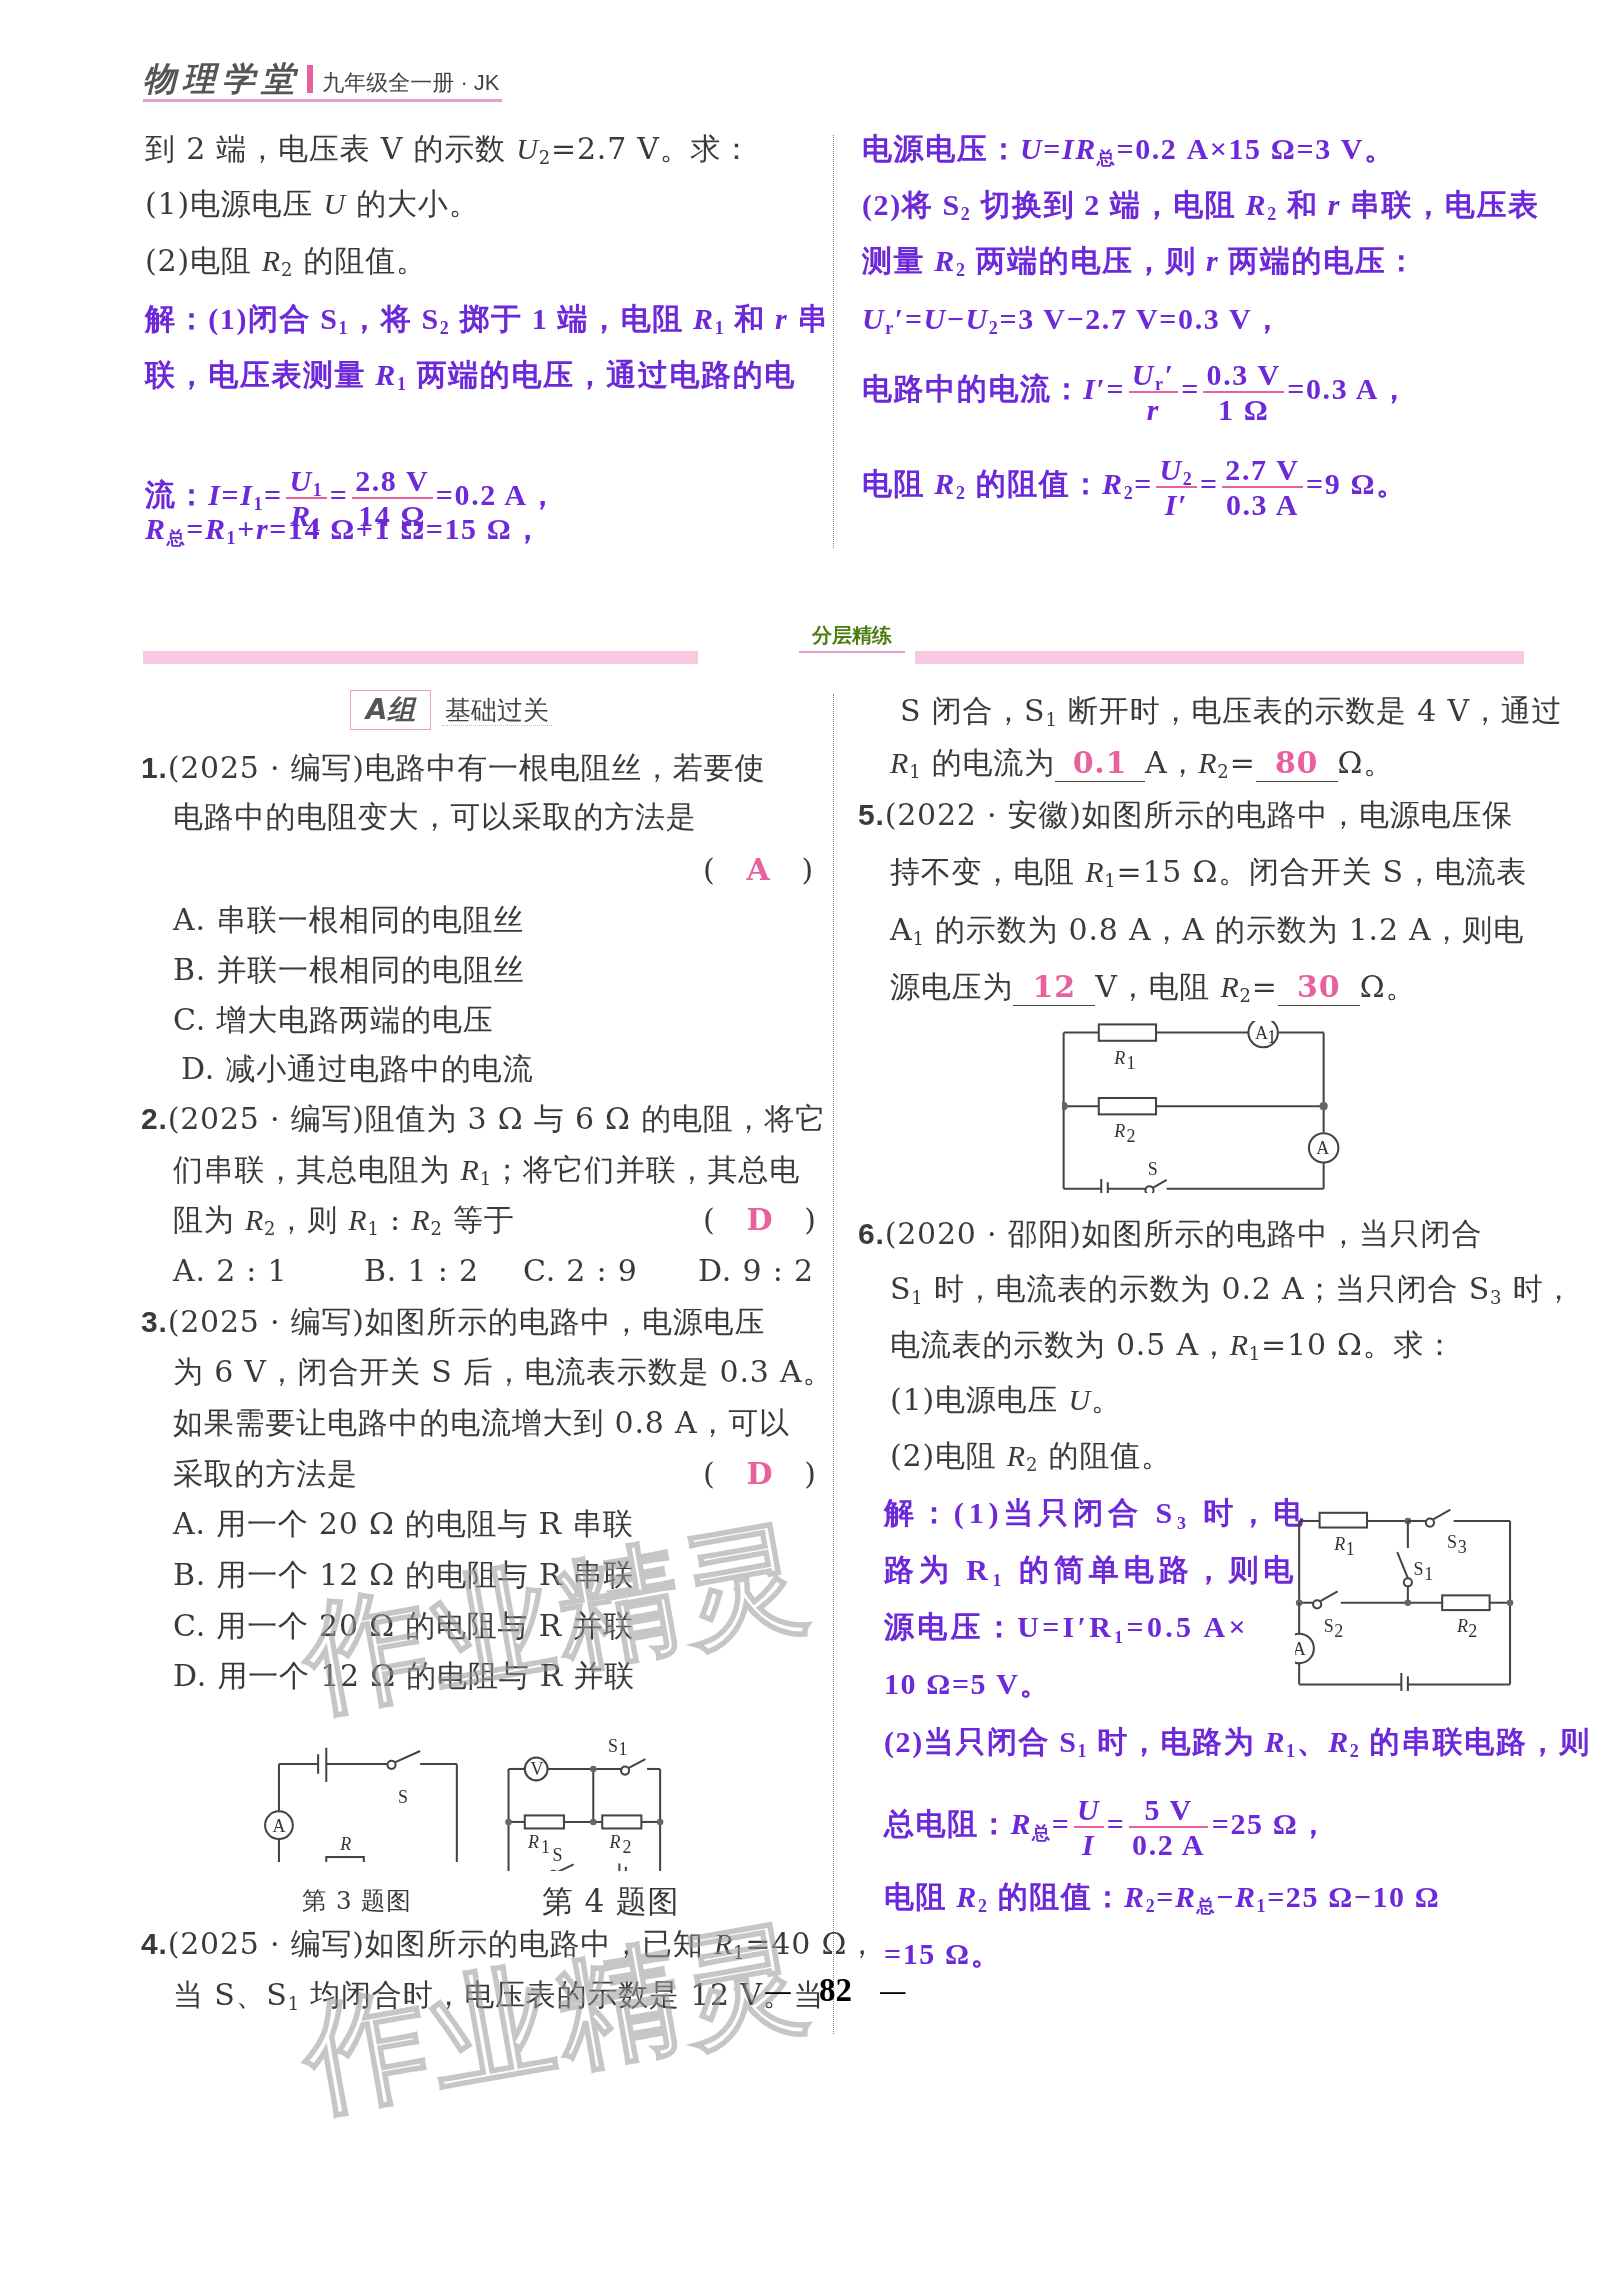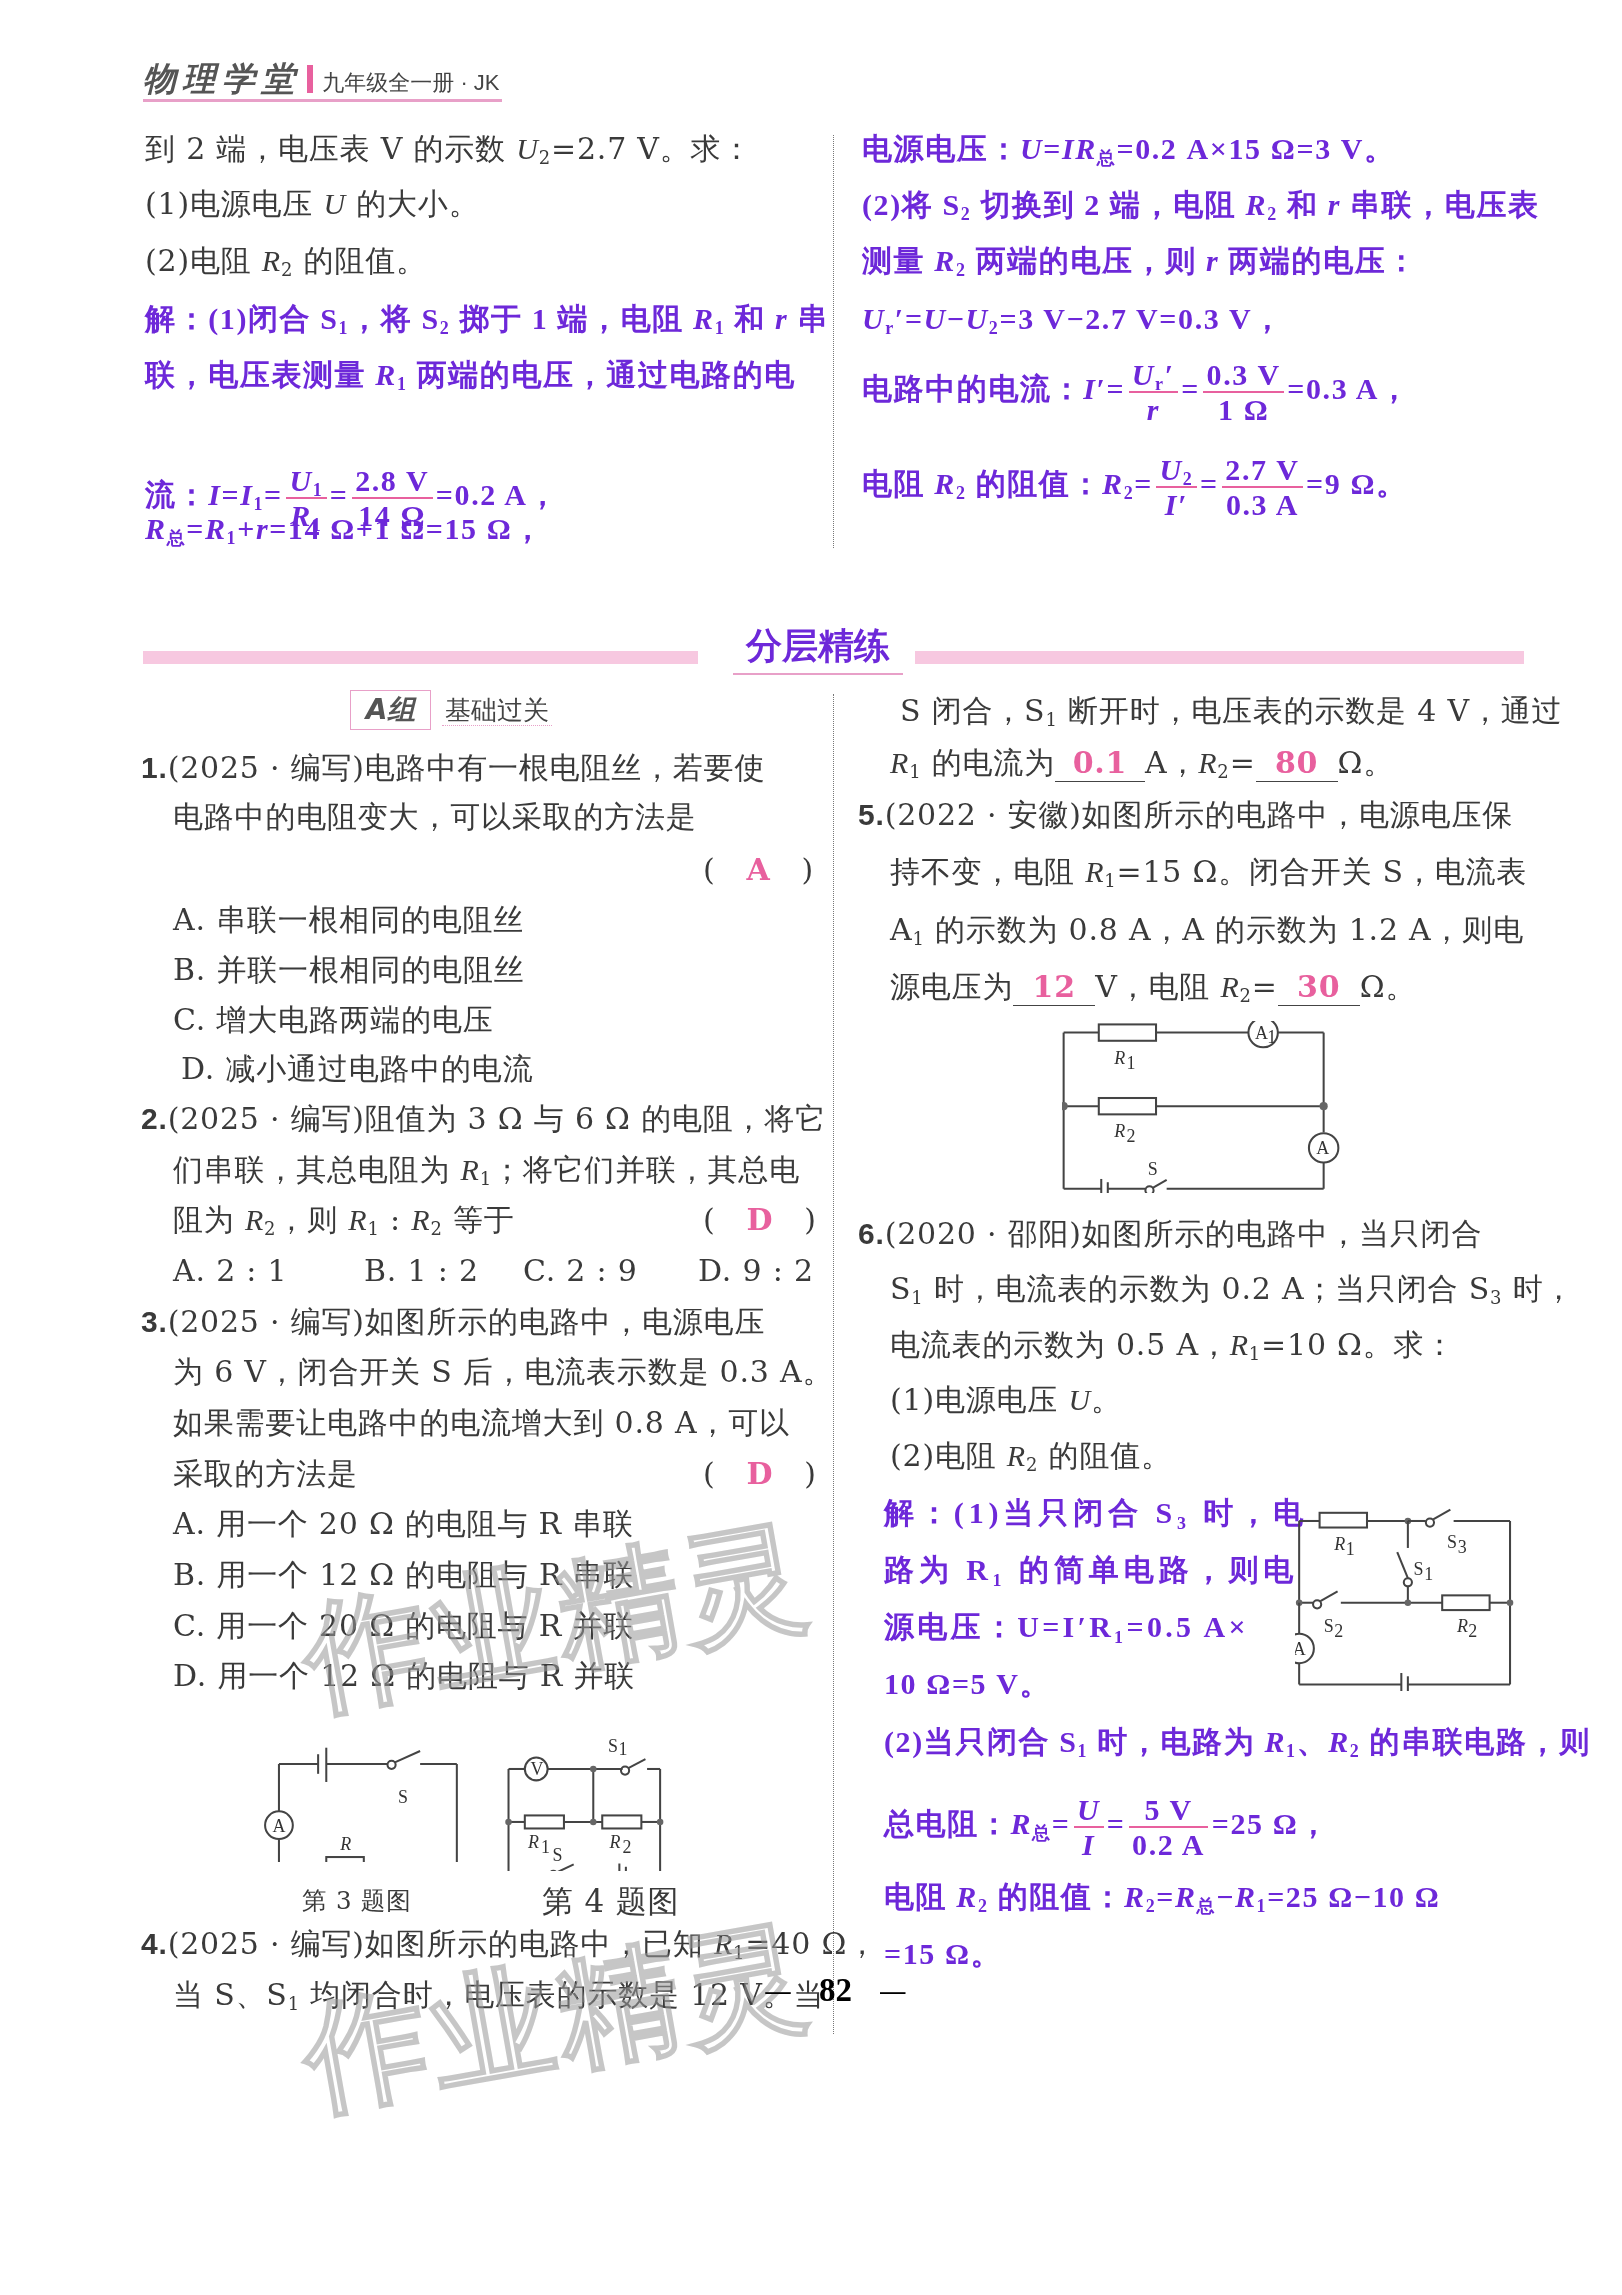--- a/index.html
+++ b/index.html
@@ -54,21 +54,21 @@
 
 <div class="line sol" style="left:862px; top:131px;">电源电压：<i>U</i>=<i>IR</i><sub>总</sub>=0.2 A×15 Ω=3 V。</div>
 <div class="line sol" style="left:862px; top:187px;">(2)将 S<sub>2</sub> 切换到 2 端，电阻 <i>R</i><sub>2</sub> 和 <i>r</i> 串联，电压表</div>
 <div class="line sol" style="left:862px; top:243px;">测量 <i>R</i><sub>2</sub> 两端的电压，则 <i>r</i> 两端的电压：</div>
 <div class="line sol" style="left:862px; top:301px;"><i>U</i><sub>r</sub>′=<i>U</i>−<i>U</i><sub>2</sub>=3 V−2.7 V=0.3 V，</div>
 <div class="line sol" style="left:862px; top:358px;">电路中的电流：<i>I</i>′=<span class="frac"><span class="num"><i>U</i><sub>r</sub>′</span><span><i>r</i></span></span>=<span class="frac"><span class="num">0.3 V</span><span>1 Ω</span></span>=0.3 A，</div>
 <div class="line sol" style="left:862px; top:453px;">电阻 <i>R</i><sub>2</sub> 的阻值：<i>R</i><sub>2</sub>=<span class="frac"><span class="num"><i>U</i><sub>2</sub></span><span><i>I</i>′</span></span>=<span class="frac"><span class="num">2.7 V</span><span>0.3 A</span></span>=9 Ω。</div>
 
 <div class="section-band" style="left:143px; top:651px; width:555px;"></div>
 <div class="section-band" style="left:915px; top:651px; width:609px;"></div>
-<div class="abs" style="left:733px; top:622px; font-family:'DejaVu Sans',sans-serif; font-weight:bold; font-size:36px; color:#6d28d9; border-bottom:2.5px solid #e8a0c8; padding:0 13px 1.6px;">分层精练</div>
+<div class="abs" style="left:799px; top:622px; font-family:'DejaVu Sans',sans-serif; font-weight:bold; font-size:20px; color:#4d7c0f; border-bottom:2.5px solid #e8a0c8; padding:0 13px 1.6px;">分层精练</div>
 
 <div class="abs" style="left:350px; top:690px;">
   <span style="display:inline-block; border:1.6px solid #e8a0c8; padding:0 14.7px; font-family:'DejaVu Sans',sans-serif; font-weight:bold; font-style:italic; font-size:28px; color:#555;">A组</span>
   <span style="font-size:26px; color:#444; border-bottom:1.6px dotted #e8a0c8; padding:0 3.3px; margin-left:6.5px;">基础过关</span>
 </div>
 
 <div class="line" style="left:141px; top:750px;"><span class="qnum">1.</span><span>(2025 · 编写)</span><span>电路中有一根电阻丝，若要使</span></div>
 <div class="line" style="left:173px; top:799px;">电路中的电阻变大，可以采取的方法是</div>
 <div class="line" style="left:703px; top:852px;">(&nbsp;&nbsp;&nbsp;<span class="ans">A</span>&nbsp;&nbsp;&nbsp;)</div>
 <div class="line" style="left:173px; top:902px;">A. 串联一根相同的电阻丝</div>

